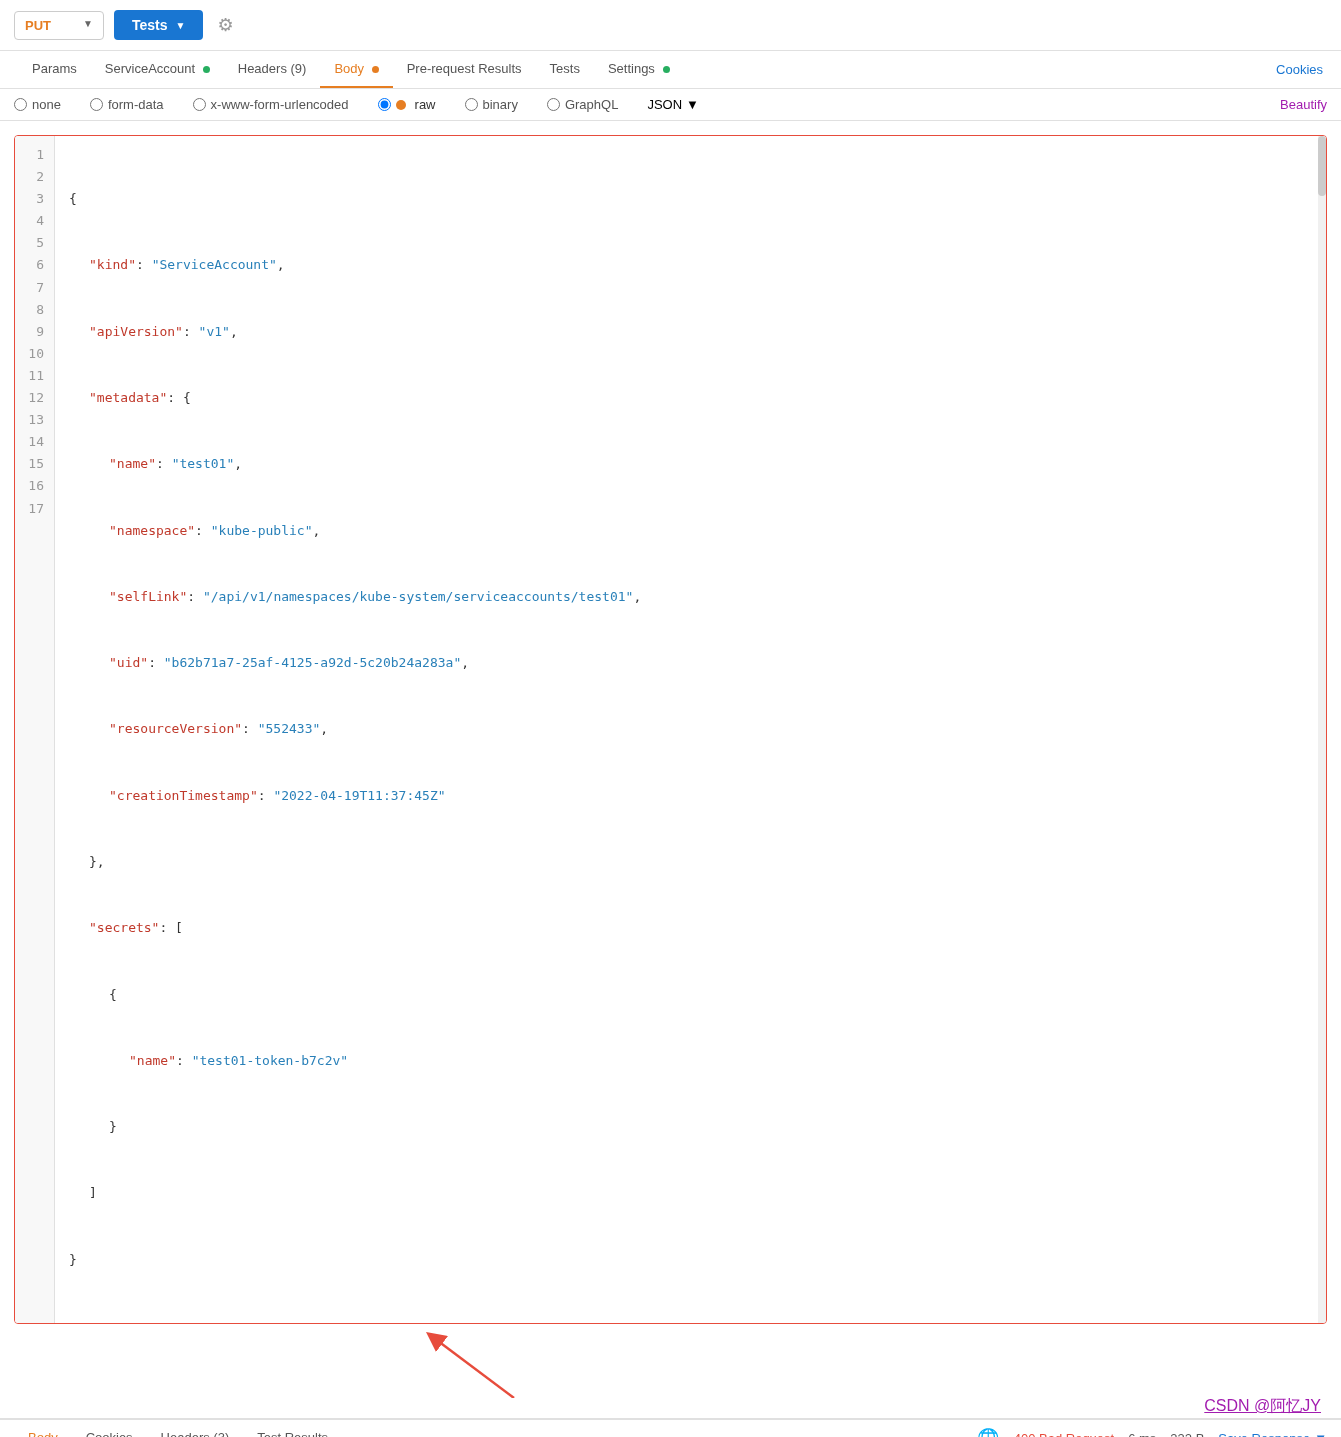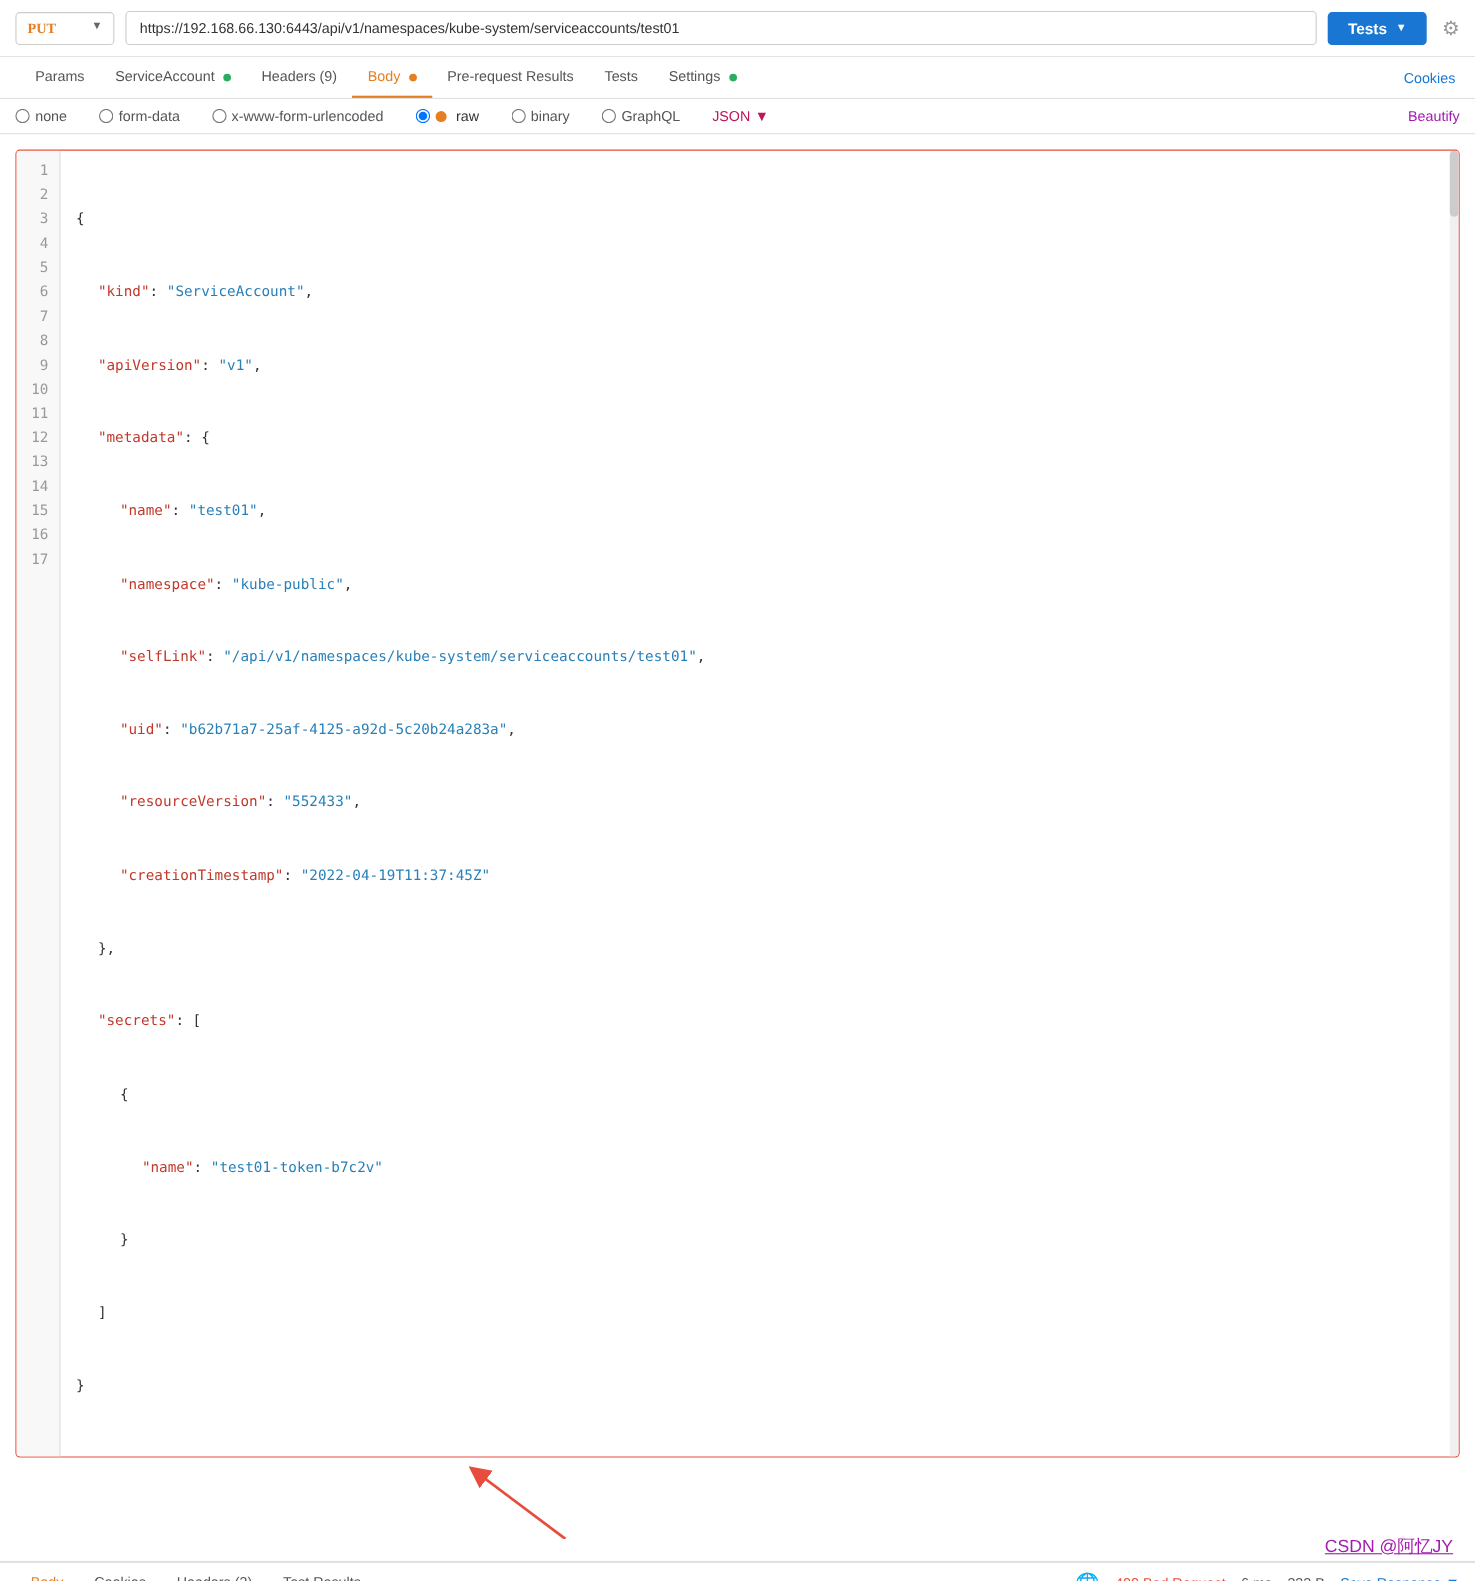--- a/index.html
+++ b/index.html
@@ -26,21 +26,20 @@
       border: 1px solid #ccc;
       border-radius: 4px;
       padding: 6px 10px;
       font-weight: 600;
       font-size: 13px;
       color: #e67e22;
       cursor: pointer;
       min-width: 90px;
       justify-content: space-between;
       background: #fff;
-      font-family: Liberation Serif, serif;
     }
     .method-select .chevron { color: #666; font-size: 10px; }
     .url-input {
       flex: 1;
       border: 1px solid #ccc;
       border-radius: 4px;
       padding: 7px 12px;
       font-size: 13px;
       color: #333;
       outline: none;
@@ -120,21 +119,21 @@
       font-size: 13px;
       color: #555;
       cursor: pointer;
     }
     .radio-option input[type=radio] { cursor: pointer; }
     .radio-option.active { color: #333; }
     .json-select {
       display: flex;
       align-items: center;
       gap: 4px;
-      color: #be185d;
+      color: #000000;
       font-size: 13px;
       cursor: pointer;
       font-weight: 500;
     }
     .beautify-btn {
       margin-left: auto;
       color: #a21caf;
       font-size: 13px;
       cursor: pointer;
       font-weight: 500;
@@ -255,21 +254,20 @@
     }
   </style>
 </head>
 <body>
 
 <div class="top-bar">
   <div class="method-select">
     <span>PUT</span>
     <span class="chevron">▼</span>
   </div>
-  <input class="url-input" type="text" value="https://192.168.66.130:6443/api/v1/namespaces/kube-system/serviceaccounts/test01" style="">
   <button class="send-btn">
     <span>Tests</span>
     <span class="chevron">▼</span>
   </button>
   <span class="settings-icon">⚙</span>
 </div>
 
 <div class="tabs-row">
   <div class="tab-item">
     <span>Params</span>

